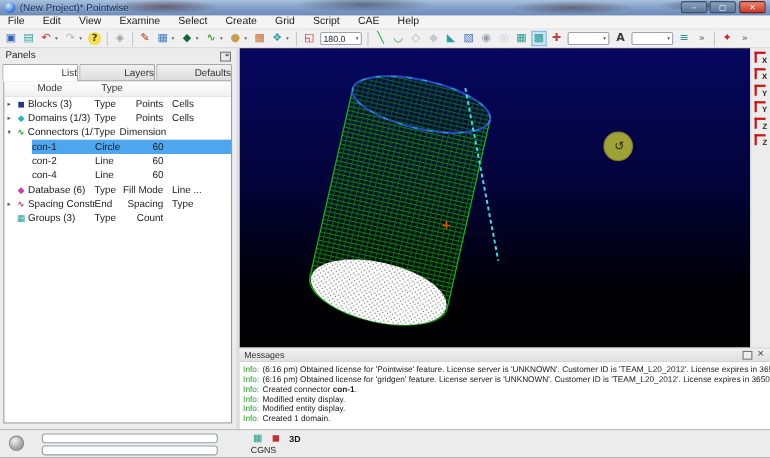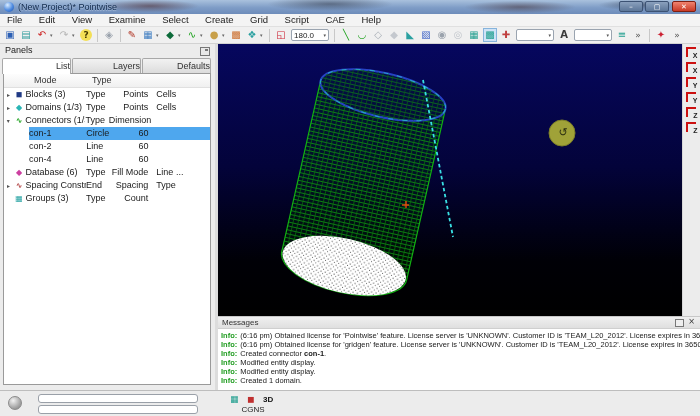--- a/index.html
+++ b/index.html
@@ -100,34 +100,34 @@
 
   
   #messages{position:absolute;left:218px;top:316px;width:482px;height:84px;background:#fff;
     border-top:1px solid #c8c8c8;box-sizing:border-box;}
   #msg-header{position:relative;height:11px;background:linear-gradient(#f0f0f0,#dfdfdf);
     border-bottom:1px solid #cfcfcf;line-height:11px;padding-left:4px;font-size:8px;color:#333;}
   #msg-float{position:absolute;right:16px;top:2px;width:7px;height:6px;border:1px solid #777;background:#eee;}
   #msg-close{position:absolute;right:4px;top:0;width:9px;height:10px;line-height:10px;text-align:center;font-size:8px;color:#333;}
   #msg-body{padding:2px 0 0 3px;}
   .mline{height:9px;line-height:9px;font-size:7.5px;white-space:nowrap;overflow:hidden;color:#1a1a1a;}
-  .mlevel{color:#1f9c1f;margin-right:3px;font-weight:bold;}
+  .mlevel{color:#1f9c1f;margin-right:3px;}
   .mline b{font-weight:bold;}
 
   
   #statusbar{position:absolute;left:0;top:390px;width:700px;height:26px;background:#ececec;border-top:1px solid #bdbdbd;box-sizing:border-box;}
   #status-sphere{position:absolute;left:8px;top:5px;width:14px;height:14px;border-radius:50%;
     background:radial-gradient(circle at 35% 30%,#f2f2f2,#a8a8a8 60%,#7e7e7e);border:1px solid #8a8a8a;box-sizing:border-box;}
   .sfield{position:absolute;left:38px;width:160px;height:9px;background:#fff;border:1px solid #9aa0a8;border-radius:3px;
     box-sizing:border-box;font-size:7px;padding:0 2px;}
   #sfield-1{top:3px;} #sfield-2{top:14px;}
   #cae-grid{position:absolute;left:230px;top:3px;font-size:9px;color:#1f9e8e;}
   #cae-cube{position:absolute;left:247px;top:3px;font-size:9px;color:#c03030;}
   #cae-dim{position:absolute;left:263px;top:4px;font-size:8px;font-weight:bold;color:#111;}
-  #cae-name{position:absolute;left:228px;top:14px;width:50px;text-align:center;font-size:8px;color:#222;}
+  #cae-name{position:absolute;left:228px;top:14px;width:50px;text-align:left;font-size:8px;color:#222;}
 </style>
 </head>
 <body>
 
 <div id="app">
 
   <div id="menubar">
     <span class="menu-item">File</span>
     <span class="menu-item">Edit</span>
     <span class="menu-item">View</span>

